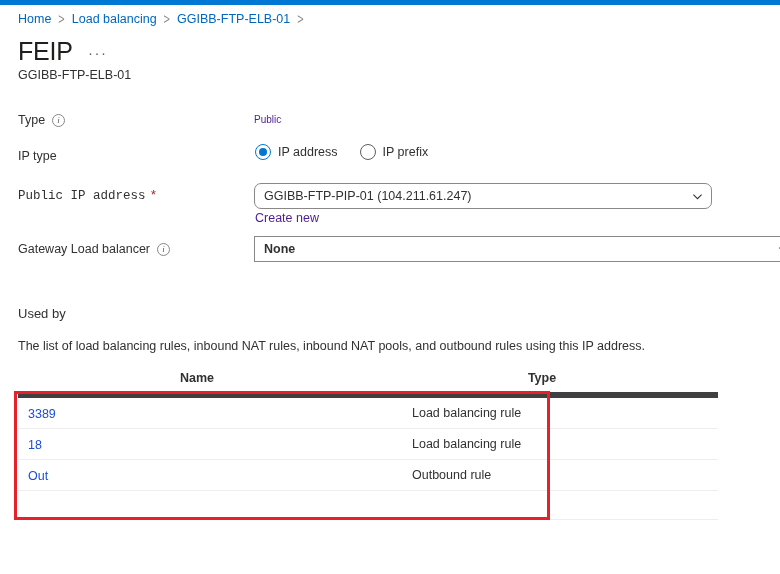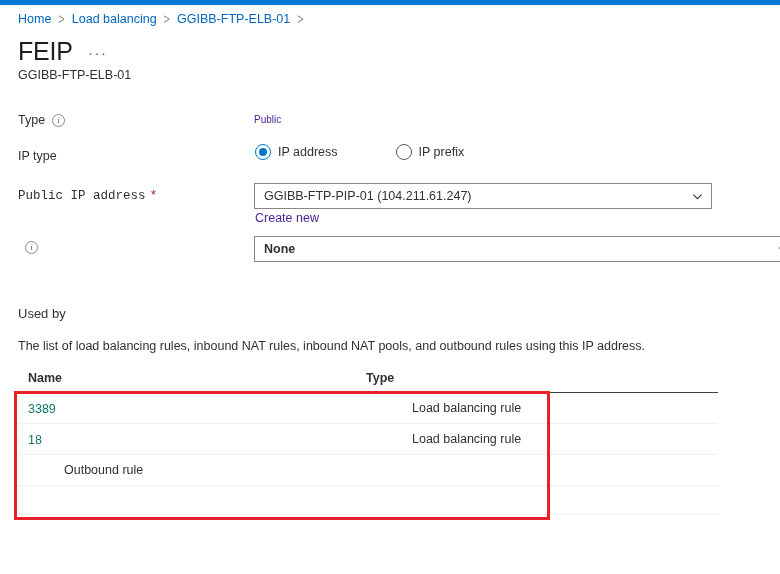--- a/index.html
+++ b/index.html
@@ -113,21 +113,20 @@
     font-size: 10px;
     line-height: 16px;
     color: #4c1d95;
   }
 
   
   .radio-group {
     position: absolute;
     display: flex;
     align-items: center;
-    gap: 36px;
   }
   .radio-opt {
     display: flex;
     align-items: center;
     cursor: pointer;
     margin-right: 22px;
     font-size: 12.5px;
     color: #323130;
   }
   .radio-circle {
@@ -212,39 +211,40 @@
   .tbl {
     position: absolute;
     left: 18px;
     top: 370px;
     width: 700px;
   }
   .tbl-head {
     display: flex;
     height: 22px;
     align-items: flex-start;
-    border-bottom: 1px solid #404040;
+    border-bottom: 6px solid #404040;
+    text-align: center;
   }
   .tbl-row {
     display: flex;
     height: 30px;
     align-items: center;
     border-bottom: 1px solid #f0eeed;
   }
   .col-name { width: 348px; padding-left: 10px; box-sizing: border-box; }
   .col-type { flex: 1; }
   .th {
     font-size: 12.5px;
     font-weight: bold;
     color: #323130;
     line-height: 16px;
   }
   .td-link {
     font-size: 12.5px;
-    color: #0f766e;
+    color: #1d4ed8;
     cursor: pointer;
   }
   .td-text {
     font-size: 12.5px;
     color: #323130;
     margin-left: 46px;
   }
   .tbl-blank {
     height: 28px;
     border-bottom: 1px solid #f0eeed;
@@ -297,29 +297,30 @@
   <label class="radio-opt">
     <span class="radio-circle"></span>
     <span>IP prefix</span>
   </label>
 </div>
 
 <div class="form-label" style="left:18px; top:188px;font-family:Liberation Mono, monospace;">
   <span>Public IP address</span>
   <span class="req-star">*</span>
 </div>
-<div class="dropdown" style="left:254px; top:183px; width:458px;">
+<div class="dropdown" style="left:254px; top:183px; width:458px;border-radius:7px;">
   <span class="dd-value">GGIBB-FTP-PIP-01 (104.211.61.247)</span>
   <svg class="chevron" viewBox="0 0 12 12">
     <path d="M1.5 4 L6 8.4 L10.5 4" fill="none" stroke="currentColor" stroke-width="1.1"></path>
   </svg>
 </div>
 <div class="link" style="left:255px; top:210px;">Create new</div>
 
 <div class="form-label" style="left:18px; top:241px;">
+  <span>Gateway Load balancer</span>
   <span class="info-icon">i</span>
 </div>
 <div class="dropdown bold" style="left:254px; top:236px; width:544px;">
   <span class="dd-value">None</span>
   <svg class="chevron" viewBox="0 0 12 12">
     <path d="M1.5 4 L6 8.4 L10.5 4" fill="none" stroke="currentColor" stroke-width="1.1"></path>
   </svg>
 </div>
 
 <div class="section-head">Used by</div>
@@ -339,19 +340,22 @@
   </div>
 
   <div class="tbl-row">
     <div class="col-name">
       <span class="td-link">18</span>
     </div>
     <div class="col-type td-text">Load balancing rule</div>
   </div>
 
   <div class="tbl-row">
+    <div class="col-name">
+      <span class="td-link">Out</span>
+    </div>
     <div class="col-type td-text">Outbound rule</div>
   </div>
 
   <div class="tbl-blank"></div>
 </div>
 
 <div class="red-box"></div>
 
 </body></html>

